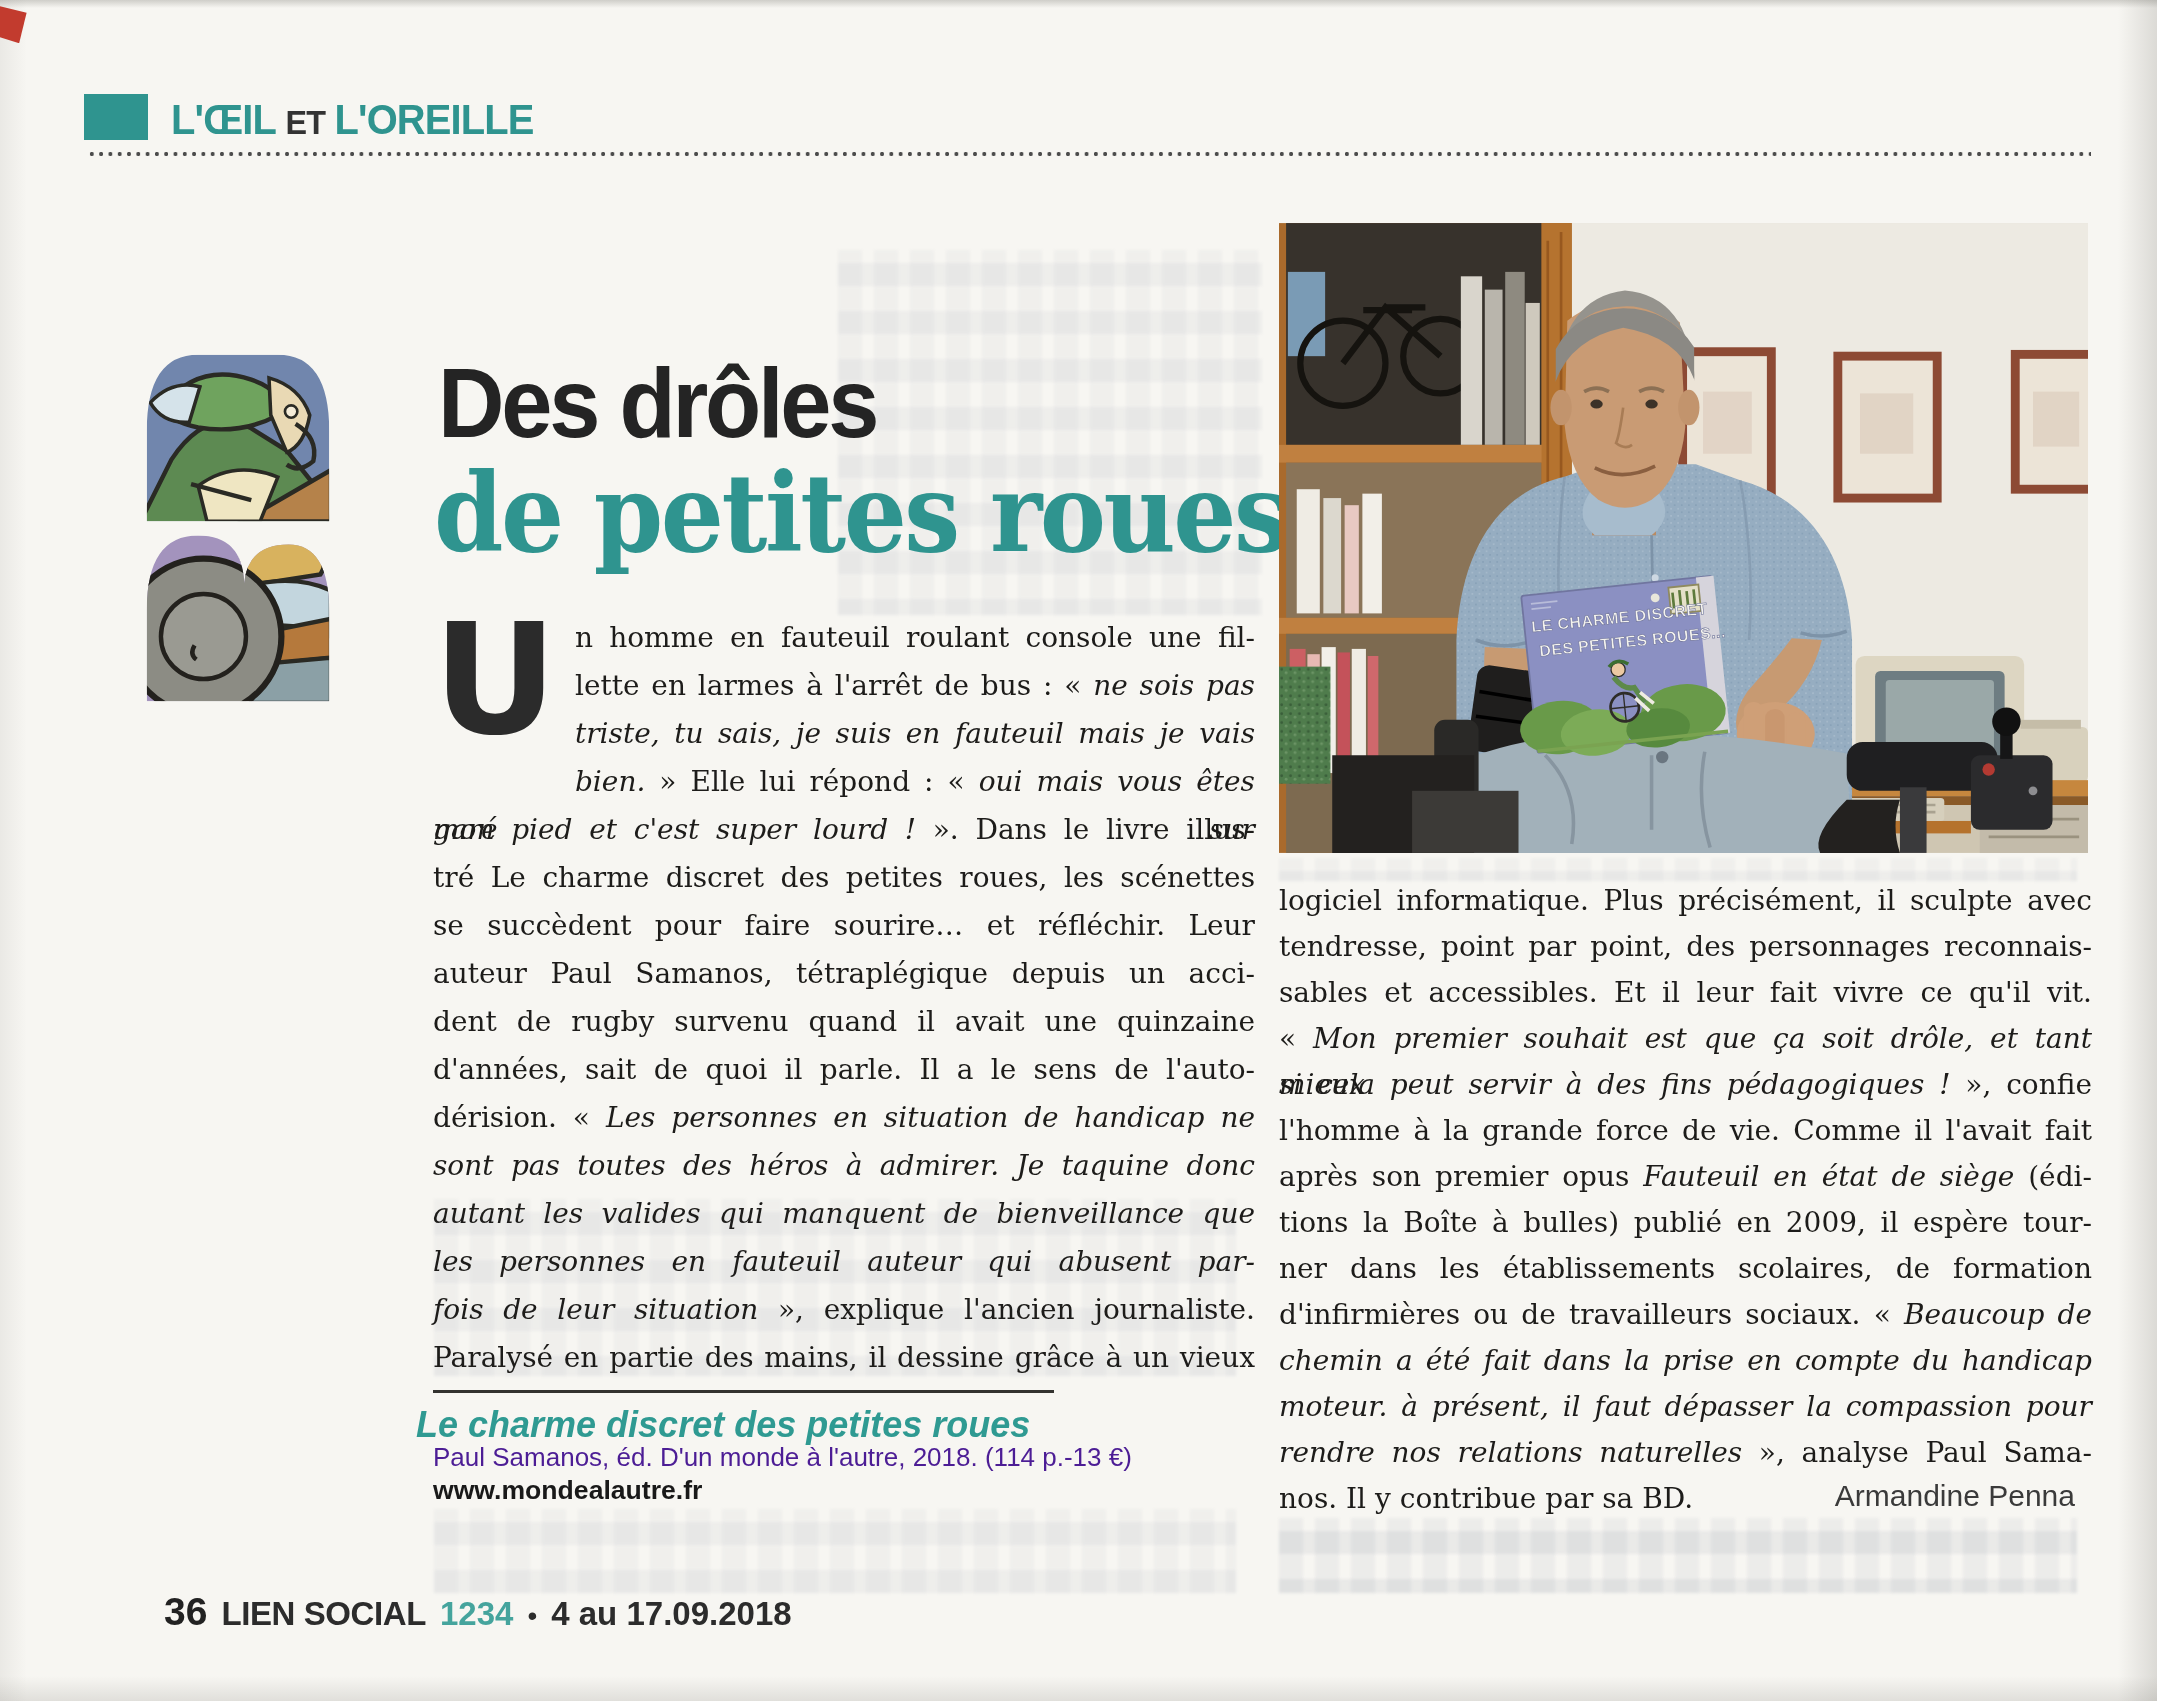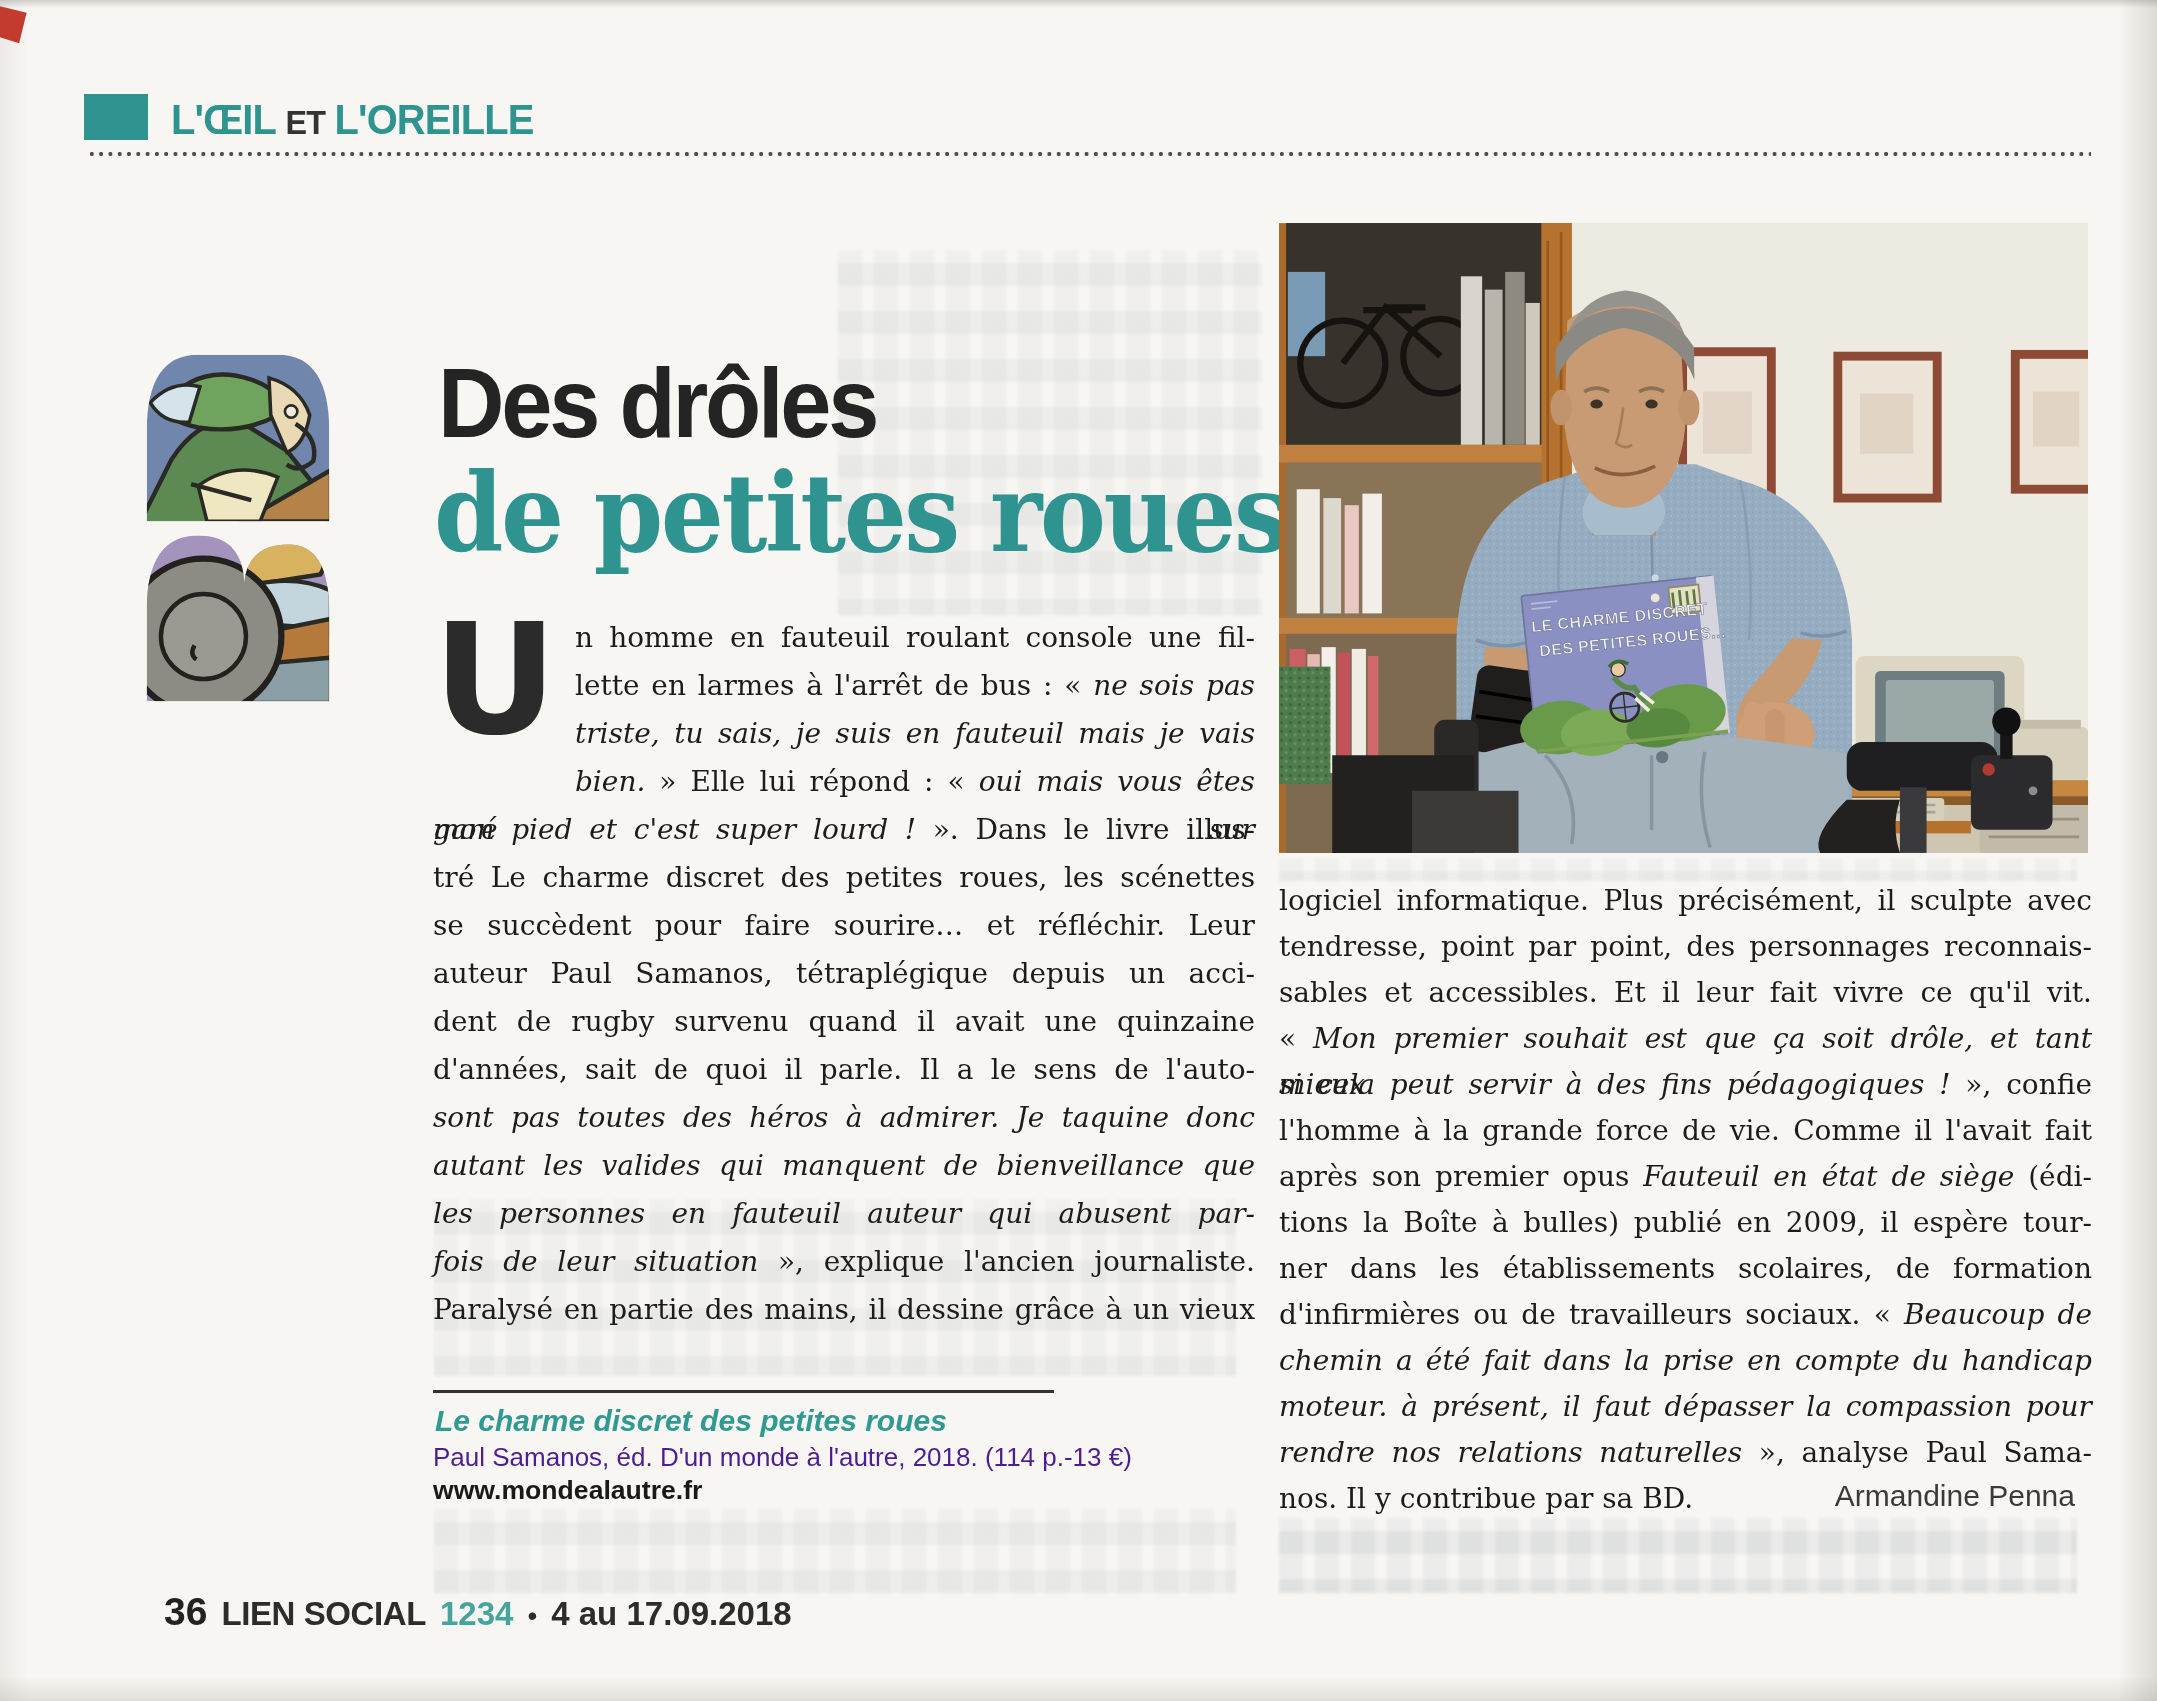--- a/index.html
+++ b/index.html
@@ -29,21 +29,21 @@
   
   .col{position:absolute;font-family:"DejaVu Serif",serif;font-size:28px;color:#1d1c1a;}
   .col .bodyline{text-align:justify;text-align-last:justify;height:48px;line-height:48px;overflow:visible;}
   #right-col .bodyline{height:46px;line-height:46px;}
   .col .bodyline.lastline{text-align-last:left;}
   .it{font-style:italic;}
   .dropcap{float:left;font-family:"DejaVu Sans",sans-serif;font-weight:bold;font-size:153px;
         line-height:115px;height:133px;margin:8.9px 17.7px 8.9px 0;color:#2b2b2b;}
   
   .book-rule{position:absolute;left:433px;top:1390px;width:621px;height:2.7px;background:#33322f;}
-  .book-title{position:absolute;left:435px;top:1404px;font-size:30px;font-weight:bold;font-style:italic;color:#2f9a92;}
+  .book-title{position:absolute;left:416px;top:1404px;font-size:36px;font-weight:bold;font-style:italic;color:#2f9a92;}
   .book-details{position:absolute;left:433px;top:1442px;font-size:26px;color:#4c1d95;}
   .book-url{position:absolute;left:433px;top:1475px;font-size:26.6px;font-weight:bold;color:#191919;}
   
   .byline{position:absolute;left:1279px;top:1479px;width:796px;text-align:right;font-size:30px;color:#3a3a3a;}
   .footer{position:absolute;left:164px;top:1590px;display:flex;align-items:baseline;gap:14px;white-space:nowrap;}
   .footer .pageno{font-size:39px;font-weight:bold;color:#222;}
   .footer .mag{font-size:33px;font-weight:bold;color:#2c2c2c;letter-spacing:-0.4px;}
   .footer .issue{font-size:33px;font-weight:bold;color:#45a49d;}
   .footer .bullet{font-size:28px;color:#2c2c2c;}
   .footer .dates{font-size:33px;font-weight:bold;color:#2c2c2c;}
@@ -277,20 +277,21 @@
   <div class="bodyline"><span>n homme en fauteuil roulant console une fil-</span></div>
       <div class="bodyline"><span>lette en larmes à l'arrêt de bus : « </span><span class="it">ne sois pas</span></div>
       <div class="bodyline"><span class="it">triste, tu sais, je suis en fauteuil mais je vais</span></div>
       <div class="bodyline"><span class="it">bien.</span><span> » Elle lui répond : « </span><span class="it">oui mais vous êtes garé sur</span></div>
       <div class="bodyline"><span class="it">mon pied et c'est super lourd ! </span><span>». Dans le livre illus-</span></div>
       <div class="bodyline"><span>tré Le charme discret des petites roues, les scénettes</span></div>
       <div class="bodyline"><span>se succèdent pour faire sourire… et réfléchir. Leur</span></div>
       <div class="bodyline"><span>auteur Paul Samanos, tétraplégique depuis un acci-</span></div>
       <div class="bodyline"><span>dent de rugby survenu quand il avait une quinzaine</span></div>
       <div class="bodyline"><span>d'années, sait de quoi il parle. Il a le sens de l'auto-</span></div>
+      <div class="bodyline"><span>dérision. « </span><span class="it">Les personnes en situation de handicap ne</span></div>
       <div class="bodyline"><span class="it">sont pas toutes des héros à admirer. Je taquine donc</span></div>
       <div class="bodyline"><span class="it">autant les valides qui manquent de bienveillance que</span></div>
       <div class="bodyline"><span class="it">les personnes en fauteuil auteur qui abusent par-</span></div>
       <div class="bodyline"><span class="it">fois de leur situation</span><span> », explique l'ancien journaliste.</span></div>
       <div class="bodyline"><span>Paralysé en partie des mains, il dessine grâce à un vieux</span></div>
     </div>
 
   <div class="col" id="right-col" style="left:1279px;top:878px;width:813px;">
       <div class="bodyline"><span>logiciel informatique. Plus précisément, il sculpte avec</span></div>
       <div class="bodyline"><span>tendresse, point par point, des personnages reconnais-</span></div>

